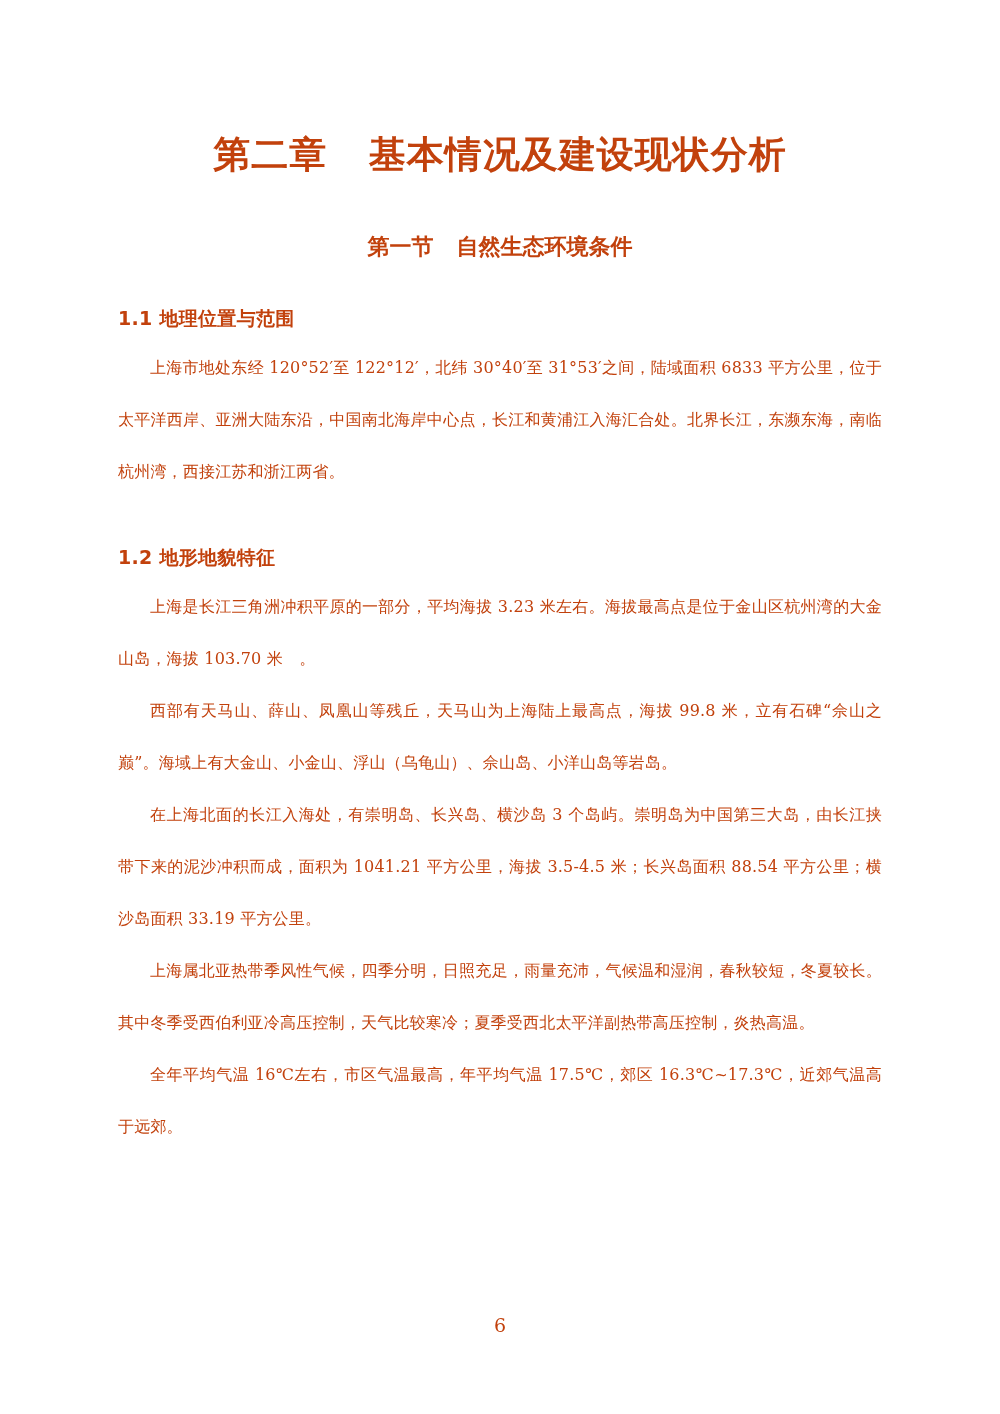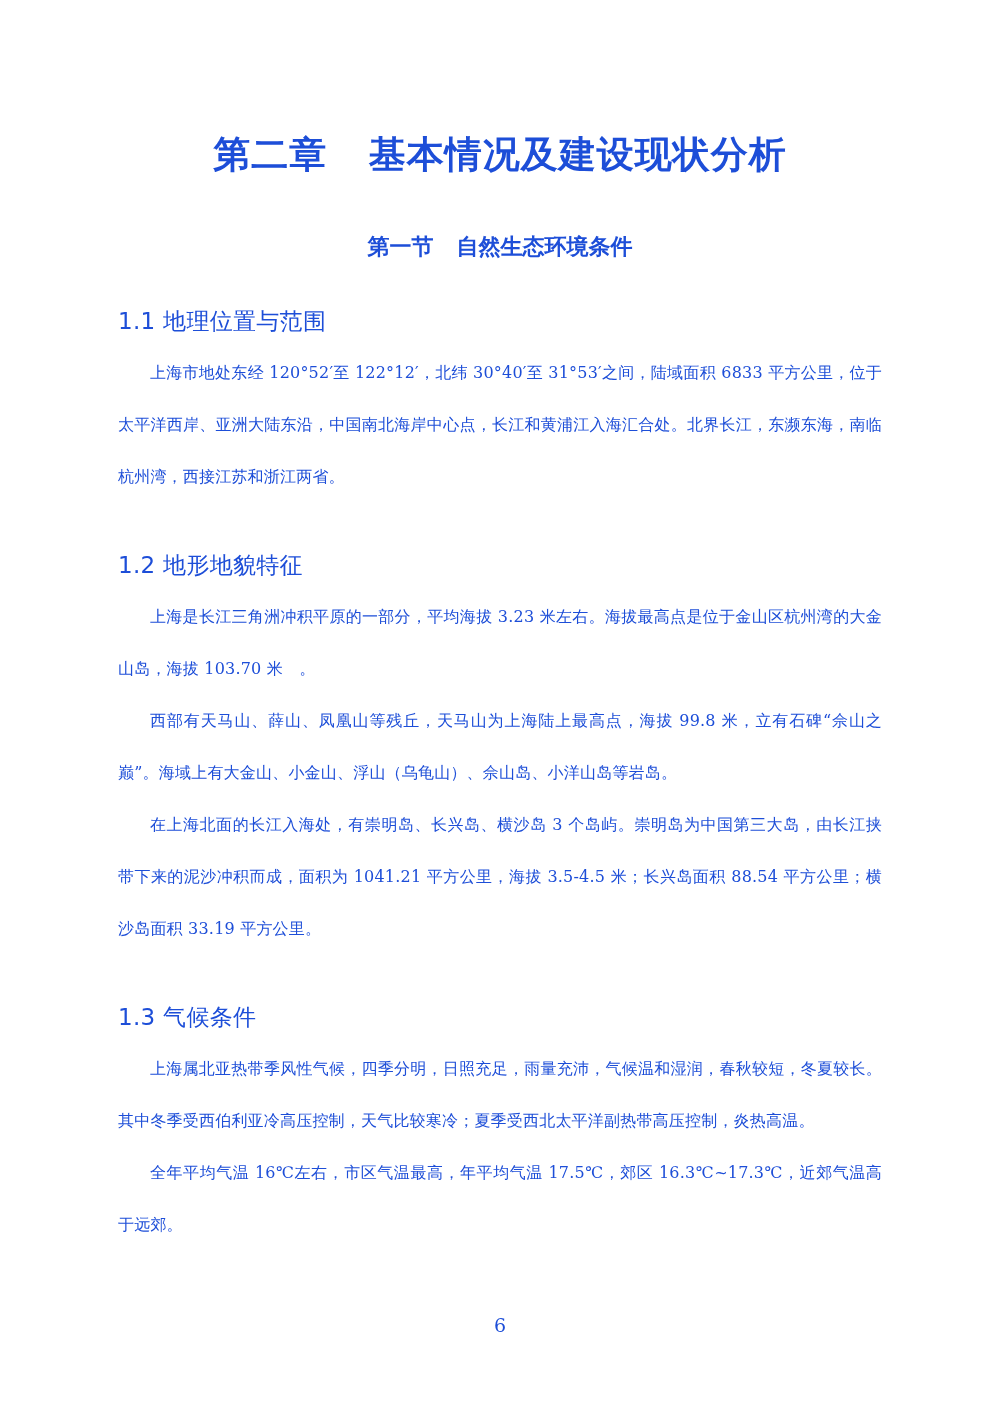--- a/index.html
+++ b/index.html
@@ -9,43 +9,43 @@
   }
   .page {
     position: relative;
     width: 1000px;
     height: 1414px;
     background: #ffffff;
     margin: 0 auto;
     box-sizing: border-box;
     padding: 120px 118px 40px 118px;
     font-family: "DejaVu Serif", "Liberation Serif", serif;
-    color: #1d4ed8;
+    color: #c2410c;
   }
   .chapter-title {
     font-family: "DejaVu Sans", "Liberation Sans", sans-serif;
     font-weight: bold;
     font-size: 37px;
     text-align: center;
     letter-spacing: 1px;
     margin: 10px 0 0 0;
     white-space: pre;
   }
   .section-title {
     font-family: "DejaVu Sans", "Liberation Sans", sans-serif;
     font-weight: bold;
     font-size: 22px;
     text-align: center;
     margin: 52px 0 0 0;
     white-space: pre;
   }
   .sub-head {
     font-family: "DejaVu Sans", "Liberation Sans", sans-serif;
-    font-weight: normal;
-    font-size: 23px;
+    font-weight: bold;
+    font-size: 19px;
     margin: 44px 0 10px 0;
     letter-spacing: 0.3px;
   }
   .sub-head.tight {
     margin-top: 47px;
   }
   p.body {
     font-size: 16px;
     line-height: 52px;
     margin: 0;
@@ -74,19 +74,18 @@
   <h2 class="section-title">第一节   自然生态环境条件</h2>
 
   <h3 class="sub-head">1.1 地理位置与范围</h3>
   <p class="body">上海市地处东经 120°52′至 122°12′，北纬 30°40′至 31°53′之间，陆域面积 6833 平方公里，位于太平洋西岸、亚洲大陆东沿，中国南北海岸中心点，长江和黄浦江入海汇合处。北界长江，东濒东海，南临杭州湾，西接江苏和浙江两省。</p>
 
   <h3 class="sub-head tight">1.2 地形地貌特征</h3>
   <p class="body">上海是长江三角洲冲积平原的一部分，平均海拔 3.23 米左右。海拔最高点是位于金山区杭州湾的大金山岛，海拔 103.70 米　。</p>
   <p class="body">西部有天马山、薛山、凤凰山等残丘，天马山为上海陆上最高点，海拔 99.8 米，立有石碑“佘山之巅”。海域上有大金山、小金山、浮山（乌龟山）、佘山岛、小洋山岛等岩岛。</p>
   <p class="body">在上海北面的长江入海处，有崇明岛、长兴岛、横沙岛 3 个岛屿。崇明岛为中国第三大岛，由长江挟带下来的泥沙冲积而成，面积为 1041.21 平方公里，海拔 3.5-4.5 米；长兴岛面积 88.54 平方公里；横沙岛面积 33.19 平方公里。</p>
 
-  <h3 class="sub-head tight">1.3 气候条件</h3>
   <p class="body">上海属北亚热带季风性气候，四季分明，日照充足，雨量充沛，气候温和湿润，春秋较短，冬夏较长。其中冬季受西伯利亚冷高压控制，天气比较寒冷；夏季受西北太平洋副热带高压控制，炎热高温。</p>
   <p class="body">全年平均气温 16℃左右，市区气温最高，年平均气温 17.5℃，郊区 16.3℃~17.3℃，近郊气温高于远郊。</p>
 
   <div class="page-number">6</div>
 
 </div>
 
 </body></html>

